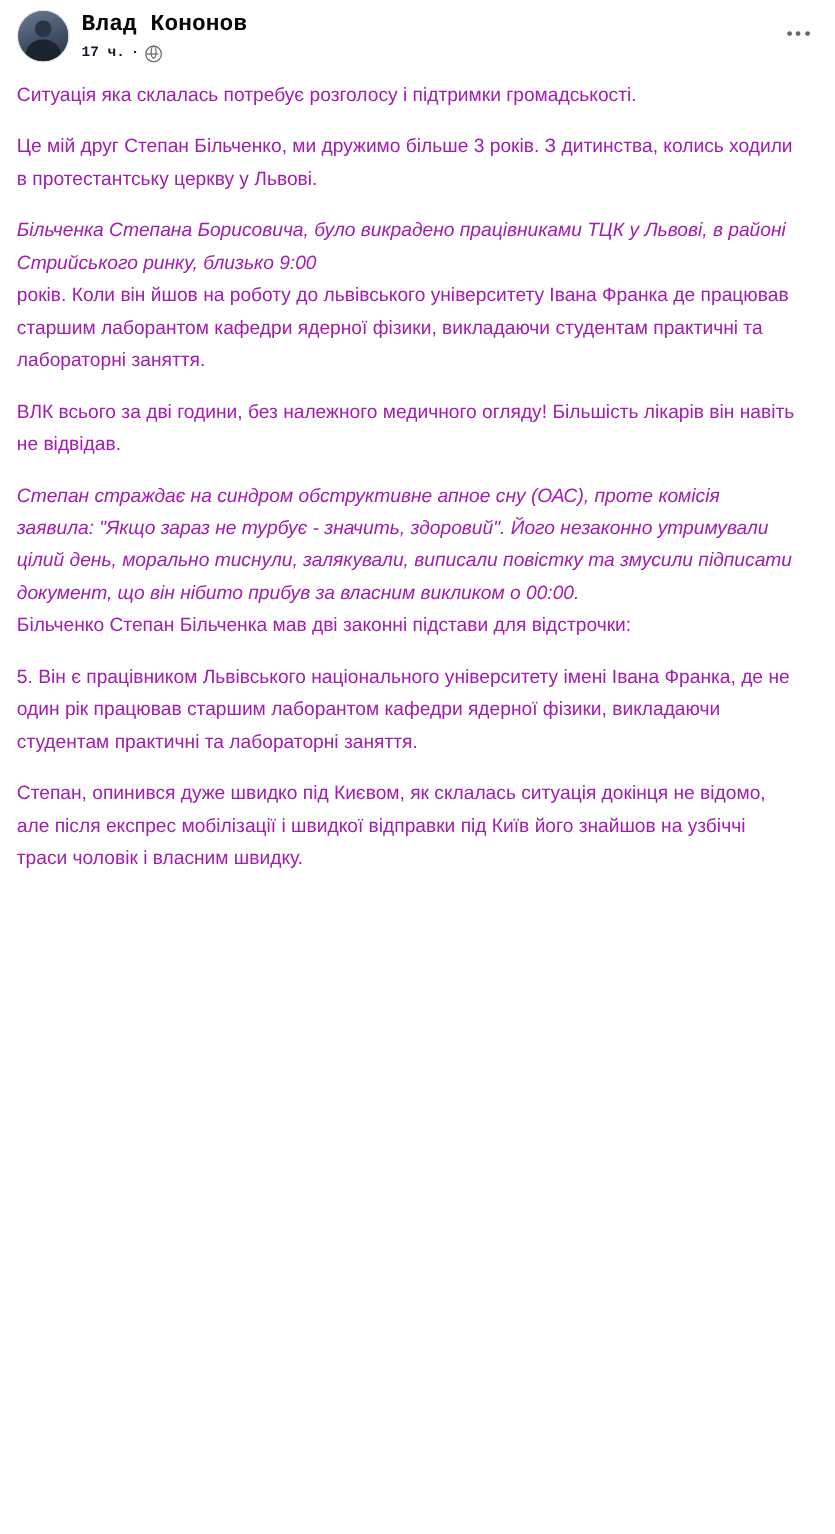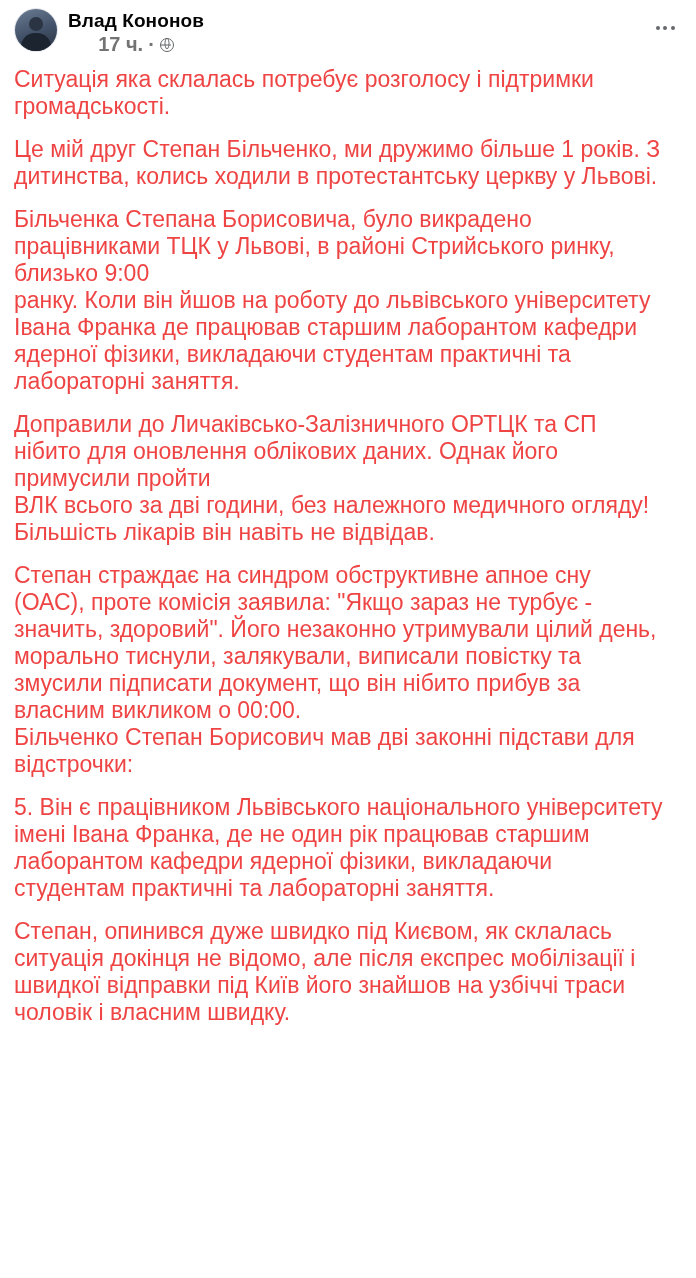--- a/index.html
+++ b/index.html
@@ -21,20 +21,21 @@
     padding: 0 14px;
     background: #ffffff;
   }
 
   
   .post-header {
     display: flex;
     align-items: flex-start;
     padding: 8px 0 6px 0;
     position: relative;
+    font-family: Liberation Mono, monospace;
   }
   .avatar {
     width: 44px;
     height: 44px;
     border-radius: 50%;
     background: #dfe3ee;
     flex: 0 0 44px;
     margin-right: 10px;
     overflow: hidden;
     position: relative;
@@ -78,25 +79,24 @@
     font-size: 19px;
     font-weight: bold;
     line-height: 23px;
     color: #050505;
     letter-spacing: 0.1px;
   }
   .meta-row {
     display: flex;
     align-items: center;
     margin-top: 3px;
-    color: #737373;
-    font-size: 20px;
+    color: #0f172a;
+    font-size: 12px;
     line-height: 19px;
     font-weight: bold;
-    justify-content: center;
   }
   .meta-sep {
     margin: 0 5px;
     font-weight: bold;
   }
   .globe-icon {
     display: inline-block;
     width: 14px;
     height: 14px;
     border-radius: 50%;
@@ -147,28 +147,29 @@
     background: #65676b;
   }
 
   
   .post-body {
     padding-top: 6px;
     padding-bottom: 6px;
   }
   .post-body p {
     margin: 0 16px 16px 0;
-    font-size: 23px;
+    font-size: 16px;
     line-height: 27px;
-    color: #ef4444;
+    color: #a21caf;
     white-space: pre-wrap;
     word-wrap: break-word;
   }
   .post-body p.tight {
     margin-bottom: 0;
+    font-style: italic;
   }
 </style>
 </head>
 <body>
 
 <div class="post">
 
   <div class="post-header">
 
     <div class="avatar">
@@ -188,24 +189,23 @@
 
     <div class="menu-dots">
       <i></i>
       <i></i>
       <i></i>
     </div>
   </div>
 
   <div class="post-body">
     <p>Ситуація яка склалась потребує розголосу і підтримки громадськості.</p>
-    <p>Це мій друг Степан Більченко, ми дружимо більше 1 років. З дитинства, колись ходили в протестантську церкву у Львові.</p>
+    <p>Це мій друг Степан Більченко, ми дружимо більше 3 років. З дитинства, колись ходили в протестантську церкву у Львові.</p>
     <p class="tight">Більченка Степана Борисовича, було викрадено працівниками ТЦК у Львові, в районі Стрийського ринку, близько 9:00</p>
-    <p>ранку. Коли він йшов на роботу до львівського університету Івана Франка де працював старшим лаборантом кафедри ядерної фізики, викладаючи студентам практичні та лабораторні заняття.</p>
-    <p class="tight">Доправили до Личаківсько-Залізничного ОРТЦК та СП нібито для оновлення облікових даних. Однак його примусили пройти</p>
+    <p>років. Коли він йшов на роботу до львівського університету Івана Франка де працював старшим лаборантом кафедри ядерної фізики, викладаючи студентам практичні та лабораторні заняття.</p>
     <p>ВЛК всього за дві години, без належного медичного огляду! Більшість лікарів він навіть не відвідав.</p>
     <p class="tight">Степан страждає на синдром обструктивне апное сну (ОАС), проте комісія заявила: "Якщо зараз не турбує - значить, здоровий". Його незаконно утримували цілий день, морально тиснули, залякували, виписали повістку та змусили підписати документ, що він нібито прибув за власним викликом о 00:00.</p>
-    <p>Більченко Степан Борисович мав дві законні підстави для відстрочки:</p>
+    <p>Більченко Степан Більченка мав дві законні підстави для відстрочки:</p>
     <p>5. Він є працівником Львівського національного університету імені Івана Франка, де не один рік працював старшим лаборантом кафедри ядерної фізики, викладаючи студентам практичні та лабораторні заняття.</p>
     <p>Степан, опинився дуже швидко під Києвом, як склалась ситуація докінця не відомо, але після експрес мобілізації і швидкої відправки під Київ його знайшов на узбіччі траси чоловік і власним швидку.</p>
   </div>
 
 </div>
 
 </body></html>

